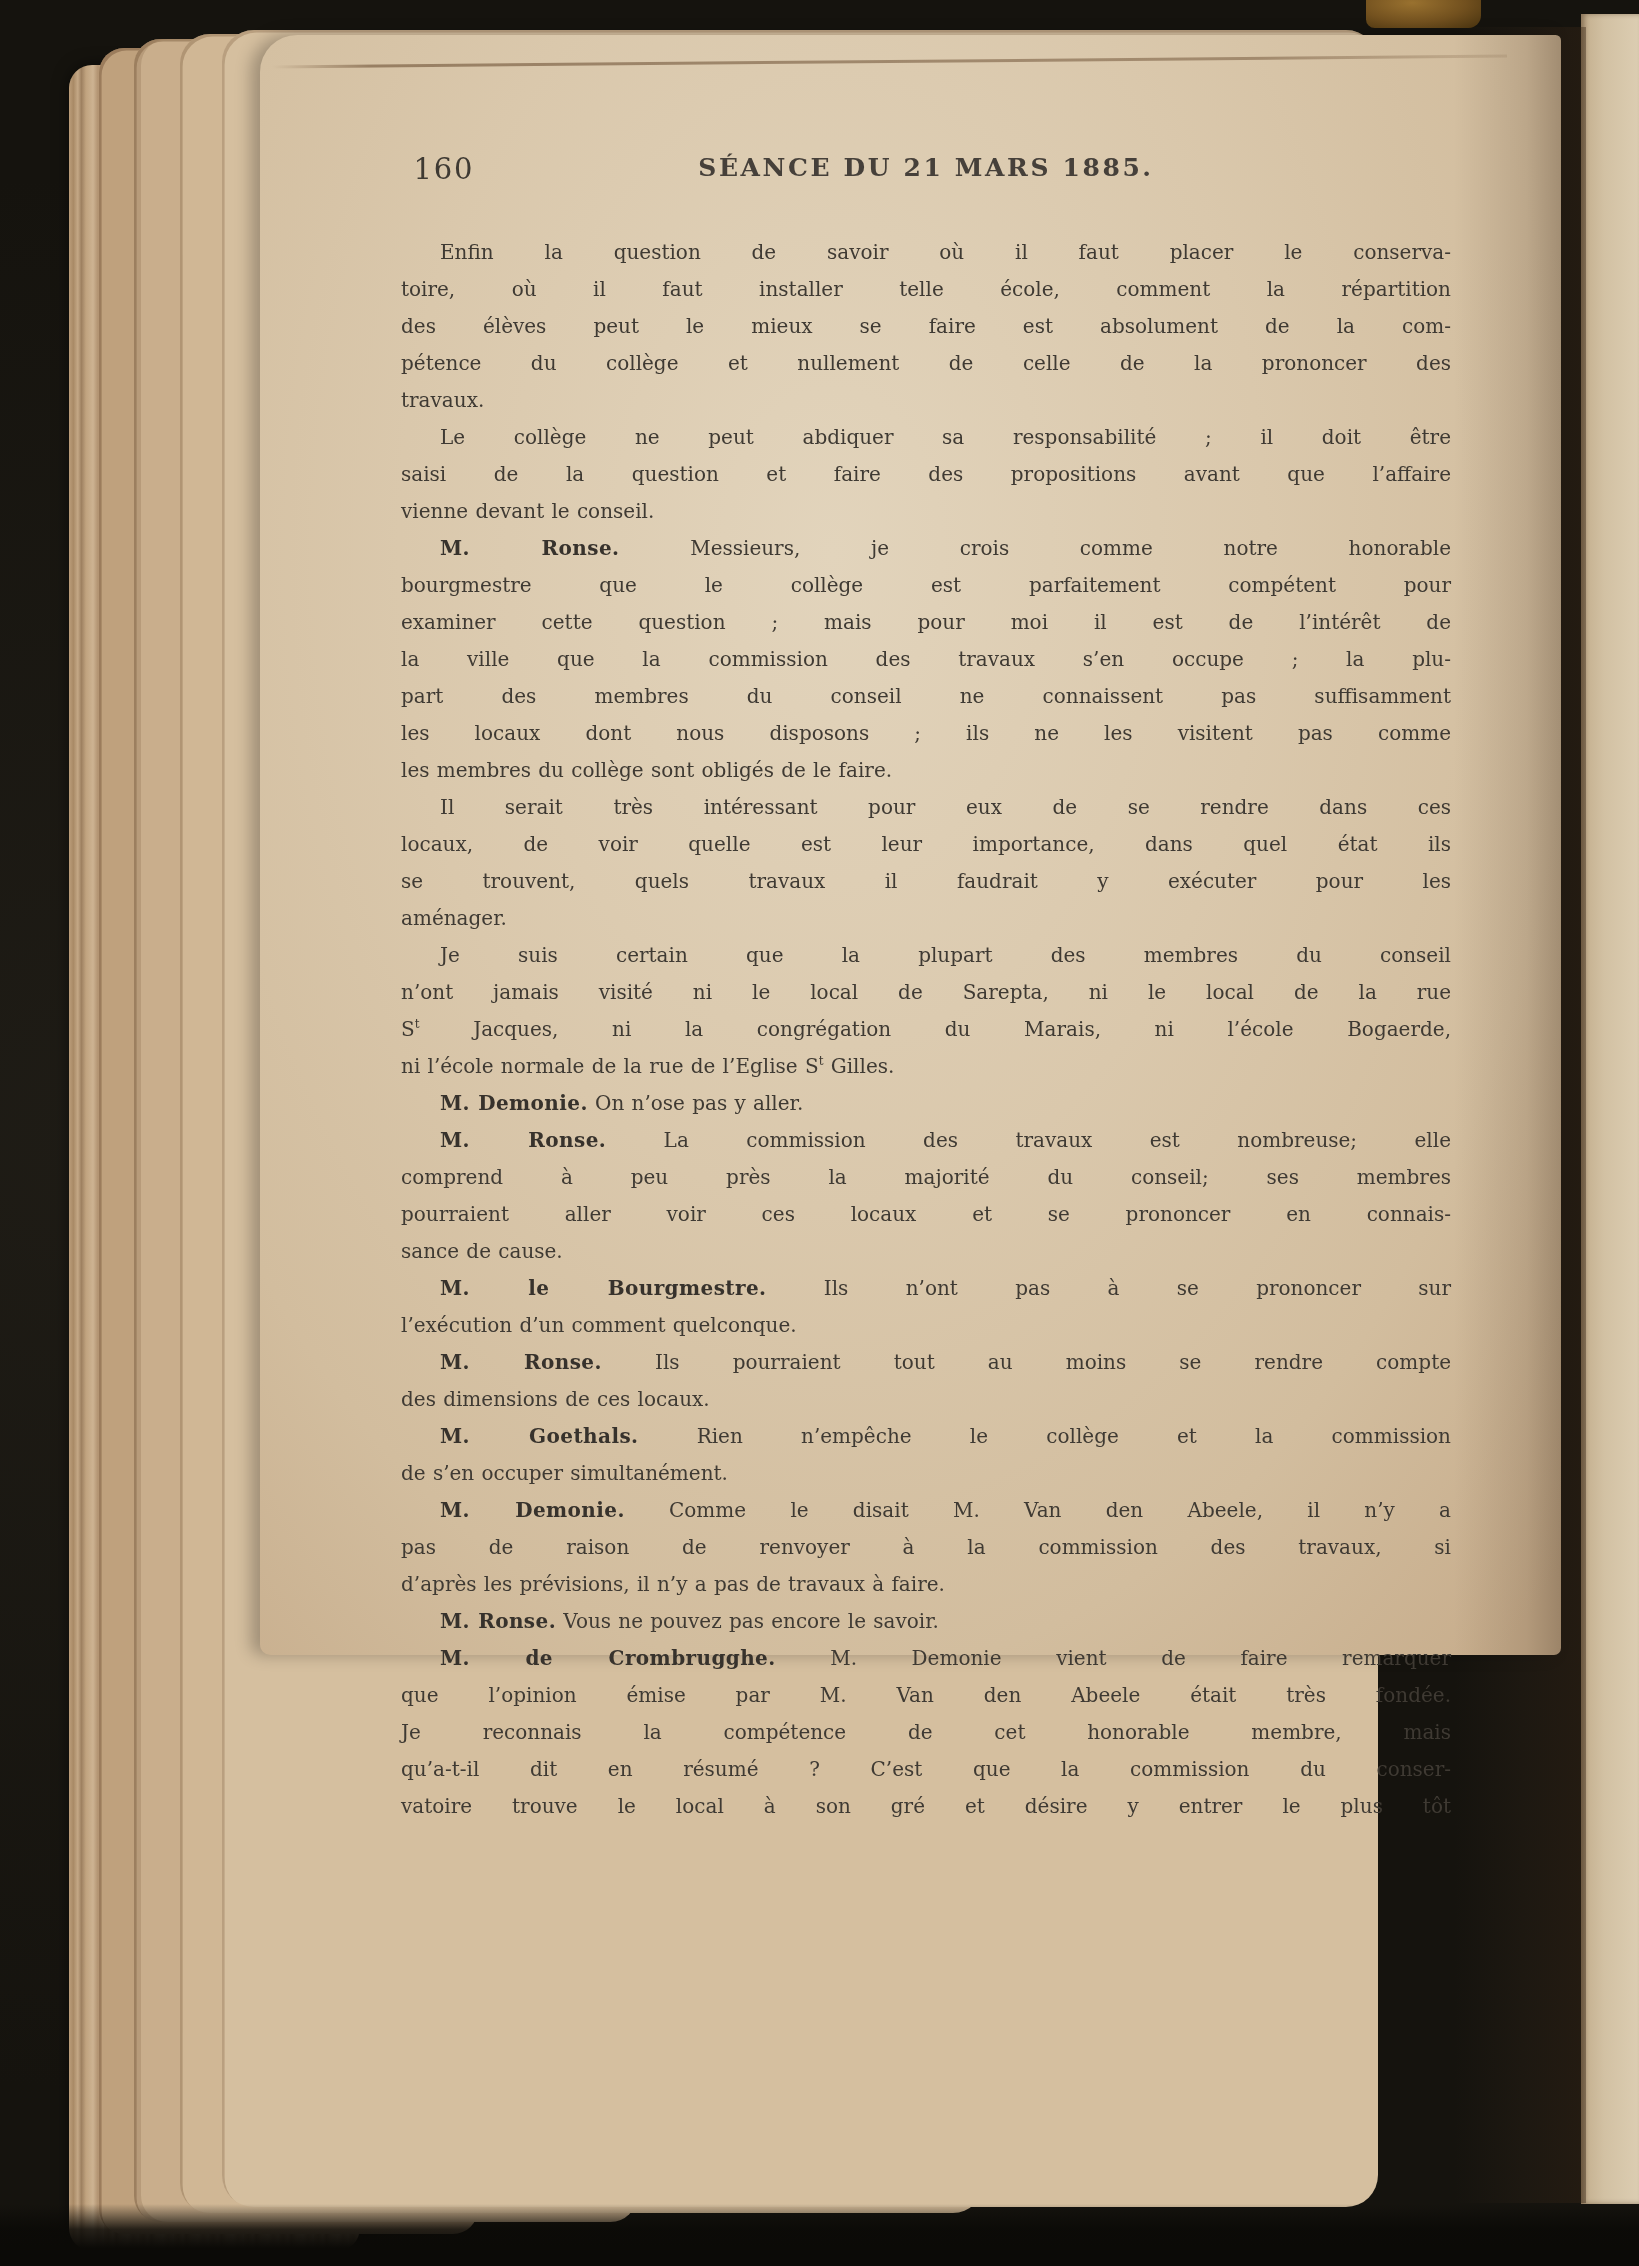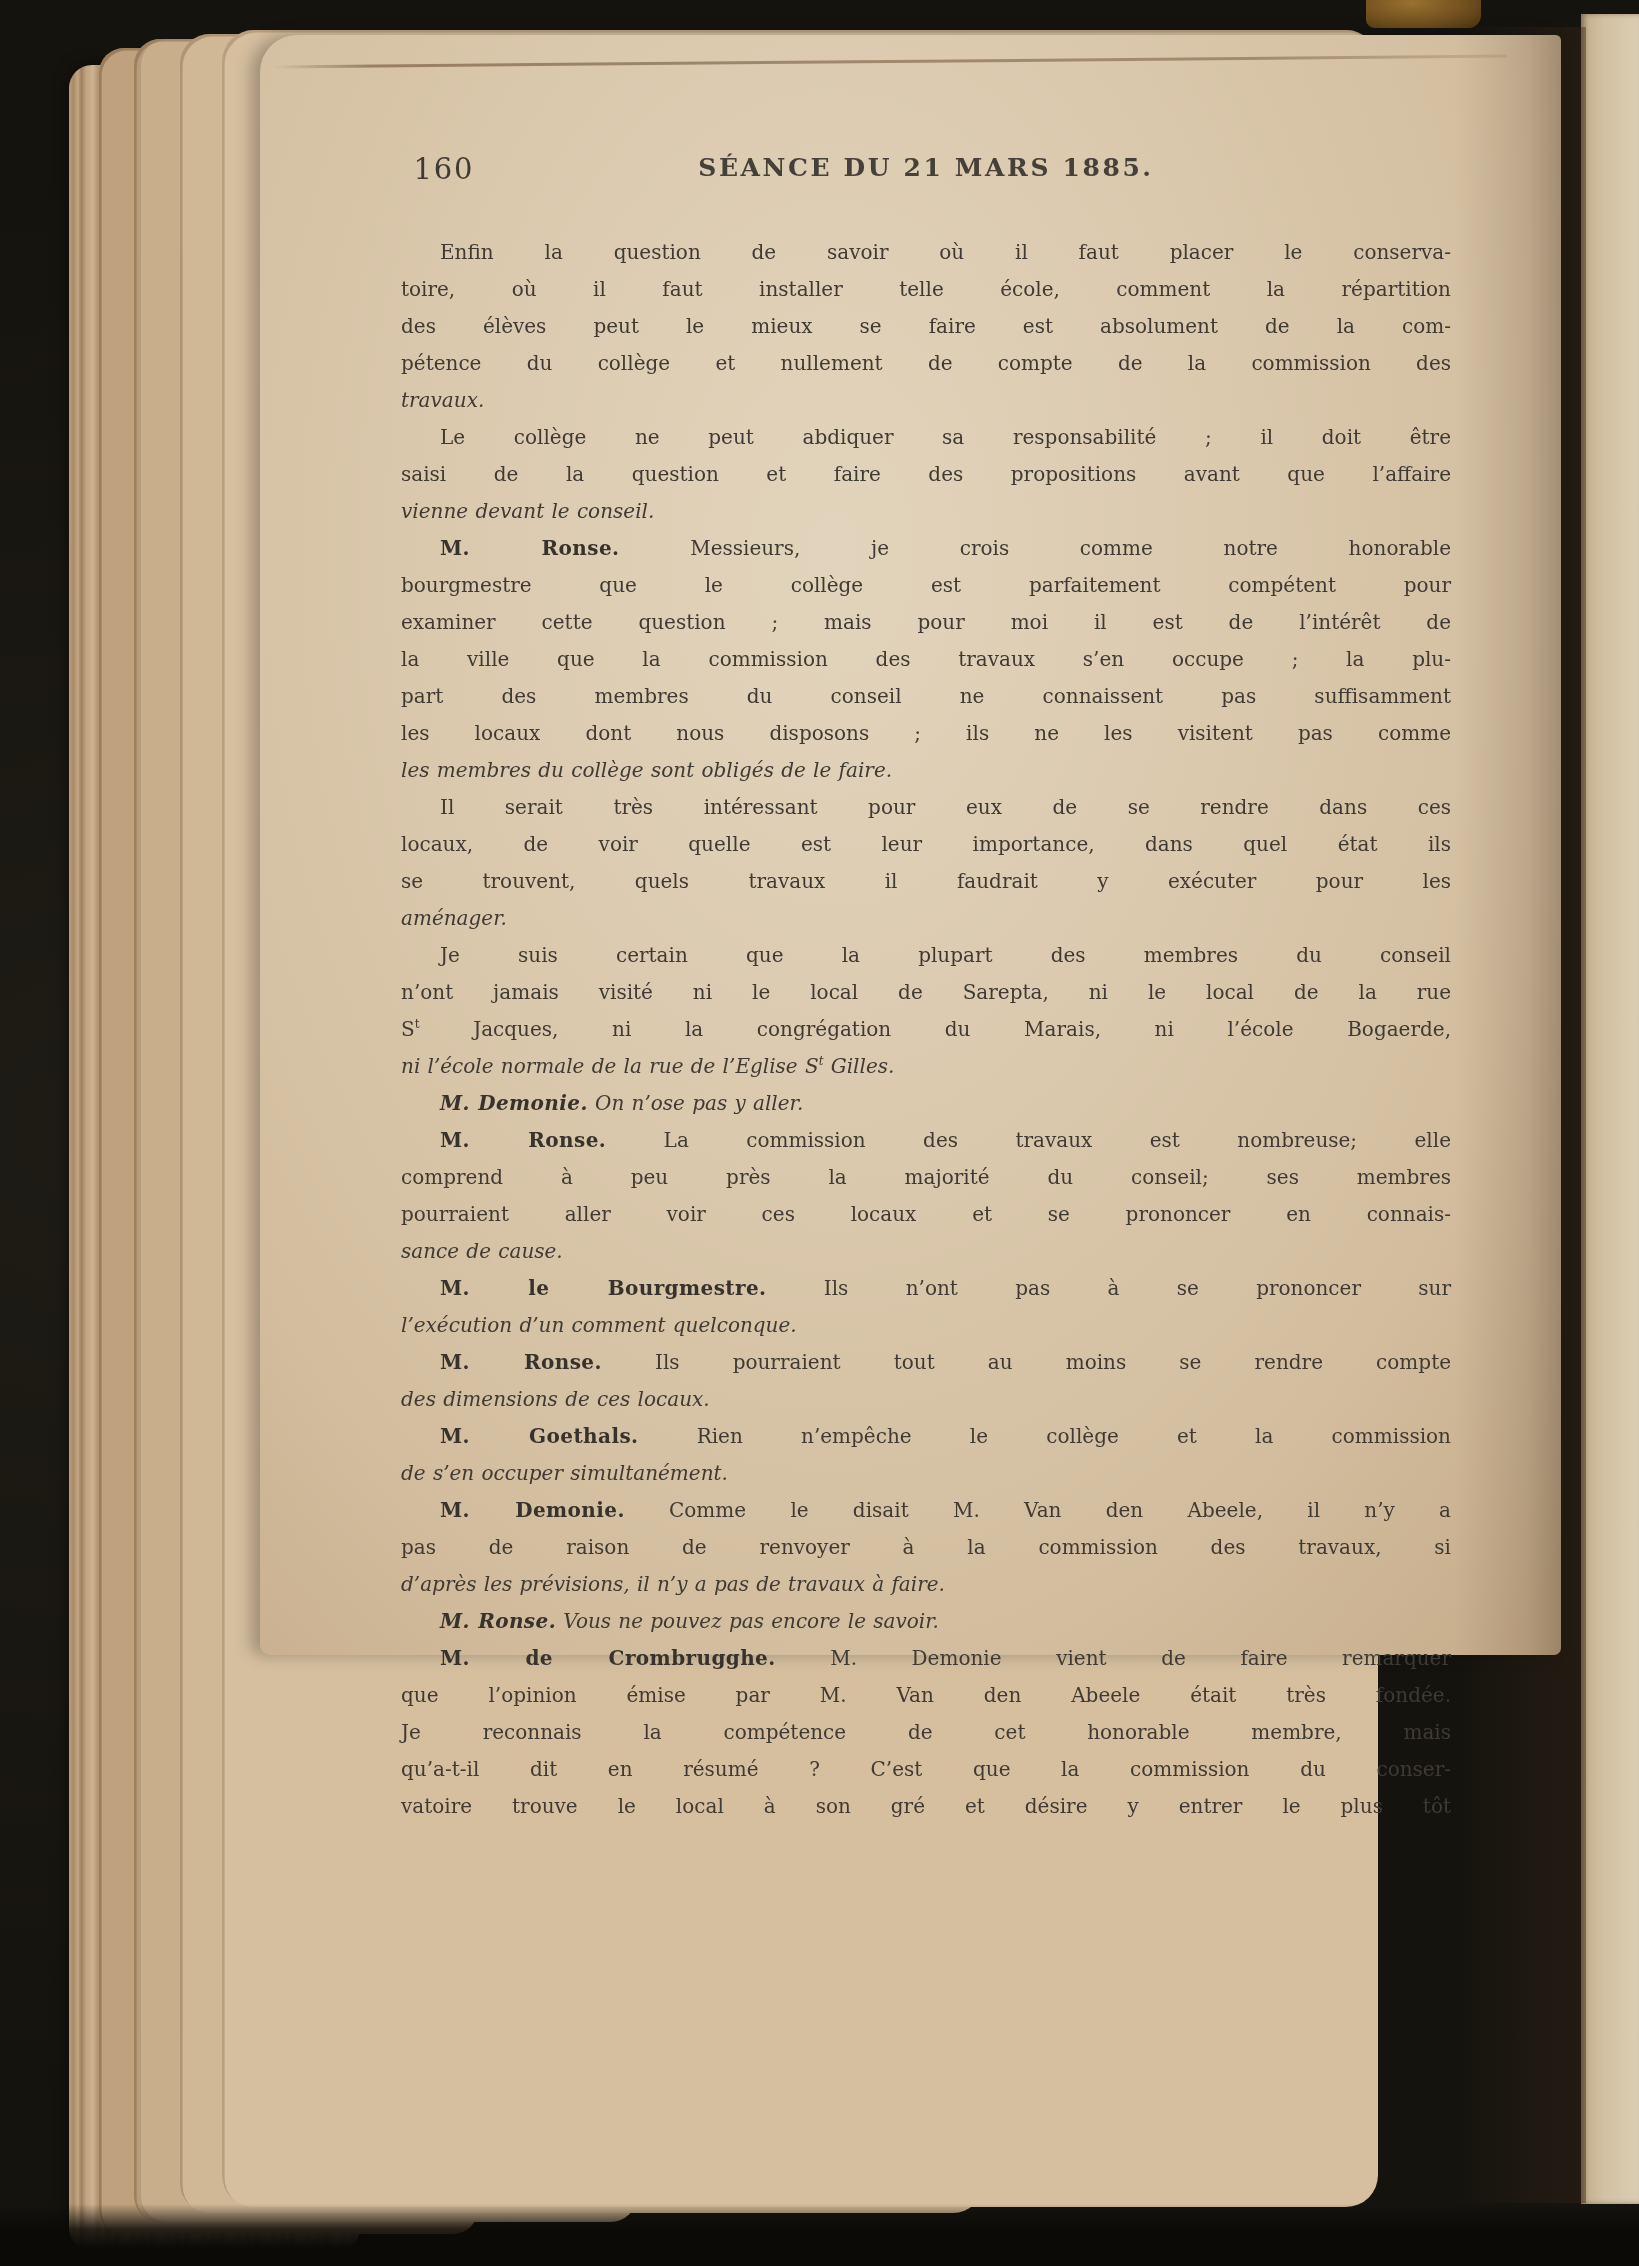--- a/index.html
+++ b/index.html
@@ -53,21 +53,21 @@
       background:linear-gradient(180deg, rgba(10,9,6,.0), rgba(10,9,6,.85) 40%, #0b0a07 70%);}
   
   .header{position:absolute;left:141px;top:113px;width:1050px;height:41px;color:var(--ink,#3f3a33);}
   .page-number{position:absolute;left:12.4px;top:3.5px;font-size:29px;letter-spacing:1.8px;}
   .running-title{position:absolute;left:0;top:5.3px;width:100%;text-align:center;
       font-size:25px;font-weight:bold;letter-spacing:2.6px;color:#46403a;}
   
   .text-block{position:absolute;left:141px;top:199px;width:1050px;color:var(--ink,#3f3a33);}
   .line{font-size:20px;line-height:37px;word-spacing:0.9px;
       text-align:justify;text-align-last:justify;white-space:normal;}
-  .line.last{text-align-last:left;font-style:italic;}
+  .line.last{text-align-last:left;}
   .line.indent{padding-left:39px;}
   .line strong{font-weight:bold;color:#37322c;letter-spacing:0.4px;margin-top:9px;}
   .line sup{font-size:60%;vertical-align:super;line-height:0;}
 </style>
 </head>
 <body>
 
 <div class="scene">
   <div class="sheet s1"></div>
   <div class="sheet s2"></div>
@@ -80,21 +80,21 @@
   <div class="page">
     <div class="edge-line"></div>
     <div class="header">
       <span class="page-number">160</span>
       <span class="running-title">SÉANCE DU 21 MARS 1885.</span>
     </div>
     <div class="text-block">
         <div class="line indent"><span>Enfin la question de savoir où il faut placer le conserva-</span></div>
         <div class="line"><span>toire, où il faut installer telle école, comment la répartition</span></div>
         <div class="line"><span>des élèves peut le mieux se faire est absolument de la com-</span></div>
-        <div class="line"><span>pétence du collège et nullement de compte de la commission des</span></div>
+        <div class="line"><span>pétence du collège et nullement de celle de la prononcer des</span></div>
         <div class="line last"><span>travaux.</span></div>
         <div class="line indent"><span>Le collège ne peut abdiquer sa responsabilité ; il doit être</span></div>
         <div class="line"><span>saisi de la question et faire des propositions avant que l’affaire</span></div>
         <div class="line last"><span>vienne devant le conseil.</span></div>
         <div class="line indent"><strong>M. Ronse.</strong><span> Messieurs, je crois comme notre honorable</span></div>
         <div class="line"><span>bourgmestre que le collège est parfaitement compétent pour</span></div>
         <div class="line"><span>examiner cette question ; mais pour moi il est de l’intérêt de</span></div>
         <div class="line"><span>la ville que la commission des travaux s’en occupe ; la plu-</span></div>
         <div class="line"><span>part des membres du conseil ne connaissent pas suffisamment</span></div>
         <div class="line"><span>les locaux dont nous disposons ; ils ne les visitent pas comme</span></div>

